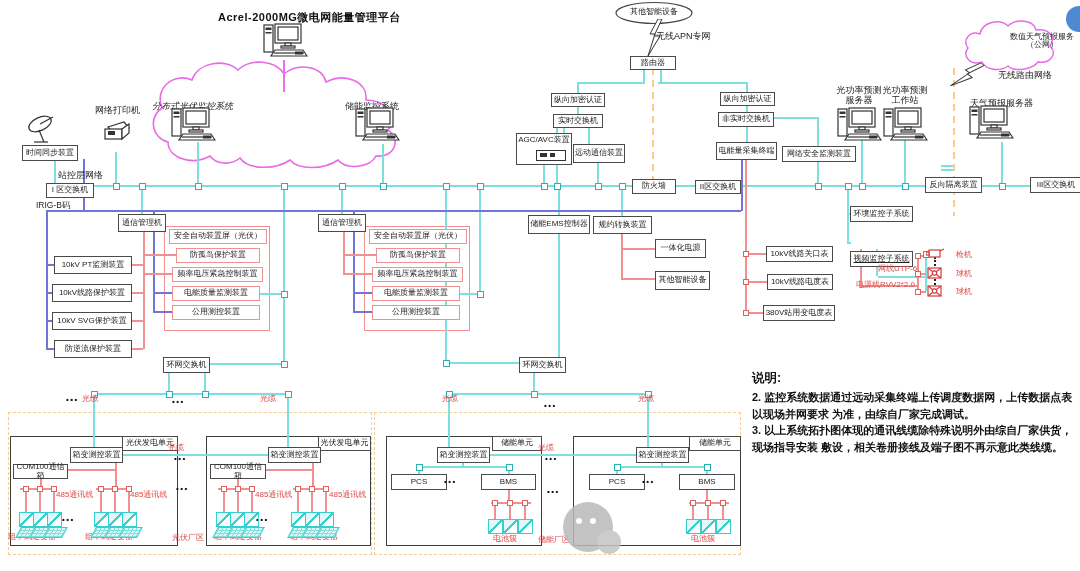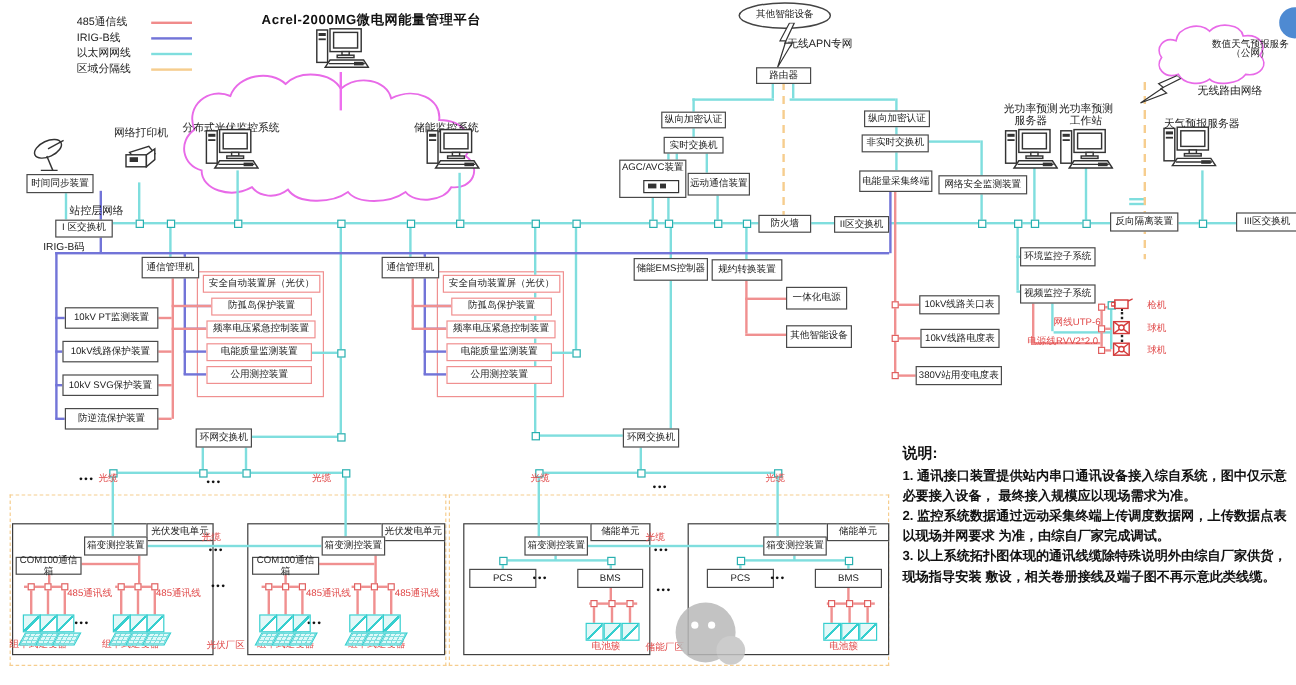--- a/index.html
+++ b/index.html
@@ -55,59 +55,40 @@
   #wm-wechat-icon .bub{position:absolute;right:-8px;bottom:-2px;width:24px;height:24px;border-radius:50%;background:#c4c4c4;}
   #corner-dot{position:absolute;left:1066px;top:6px;width:26px;height:26px;border-radius:50%;
       background:#4e8ad2;z-index:50;}
   svg{display:block;}
 </style>
 </head>
 <body>
 
 <div id="stage">
 
-  <div id="legend">
-      <div class="lgrow">
-        <span class="lglab">485通信线</span>
-        <span class="lgsw" style="background: rgb(240, 139, 139);"></span>
-      </div>
-      <div class="lgrow">
-        <span class="lglab">IRIG-B线</span>
-        <span class="lgsw" style="background: rgb(114, 116, 216);"></span>
-      </div>
-      <div class="lgrow">
-        <span class="lglab">以太网网线</span>
-        <span class="lgsw" style="background: rgb(127, 222, 222);"></span>
-      </div>
-      <div class="lgrow">
-        <span class="lglab">区域分隔线</span>
-        <span class="lgsw" style="background: rgb(246, 205, 142);"></span>
-      </div>
-    </div>
 
   <svg style="position:absolute;left:148px;top:58px;z-index:2" width="282" height="112" viewBox="0 0 282 112">
     <path d="M62,98 C44,108 20,100 20,84 C4,80 0,60 14,50 C6,30 26,14 44,22 C50,4 78,0 90,12 C102,0 128,2 136,16 C150,4 174,8 178,24 C198,14 220,24 218,42 C238,42 250,58 240,72 C254,82 246,100 228,98 C222,110 198,112 190,102 C176,112 150,112 142,102 C128,112 100,112 92,100 C82,108 68,106 62,98 Z" fill="#fff" stroke="#e86ae8" stroke-width="1.6"></path>
   </svg>
   <svg style="position:absolute;left:962px;top:18px;z-index:2" width="96" height="54" viewBox="0 0 96 54">
     <path d="M20,44 C8,48 0,38 6,30 C0,22 8,12 18,16 C20,4 38,0 46,8 C54,0 72,2 74,12 C88,10 94,20 88,28 C96,36 88,46 76,44 C70,52 52,54 46,48 C38,54 24,52 20,44 Z" fill="#fff" stroke="#e86ae8" stroke-width="1.4"></path>
   </svg>
   <svg style="position:absolute;left:614px;top:1px;z-index:2" width="80" height="24" viewBox="0 0 80 24">
     <ellipse cx="40" cy="12" rx="38" ry="10.5" fill="#fff" stroke="#444" stroke-width="1.2"></ellipse>
   </svg>
 
   <div id="wm-wechat-icon">
     <div class="eye e1"></div>
       <div class="eye e2"></div>
       <div class="bub"></div>
   </div>
   <div id="corner-dot"></div>
 
   <div id="notes">
     <div class="nh">说明:</div>
-    <div>1. 通讯接口装置提供站内串口通讯设备接入综自系统，图中仅示意必要接入设备， 最终接入规模应以现场需求为准。</div>
     <div>2. 监控系统数据通过远动采集终端上传调度数据网，上传数据点表以现场并网要求 为准，由综自厂家完成调试。</div>
     <div>3. 以上系统拓扑图体现的通讯线缆除特殊说明外由综自厂家供货，现场指导安装 敷设，相关卷册接线及端子图不再示意此类线缆。</div>
   </div>
 <div class="ln h c" style="left: 50px; top: 185px; width: 1030px;"></div>
     <div class="ln h c" style="left: 577px; top: 82px; width: 68px;"></div>
     <div class="ln h c" style="left: 658px; top: 82px; width: 88px;"></div>
     <div class="ln h c" style="left: 772px; top: 117px; width: 45px;"></div>
     <div class="ln h c" style="left: 847px; top: 213px; width: 4px;"></div>
     <div class="ln h c" style="left: 847px; top: 242px; width: 4px;"></div>
     <div class="ln h c" style="left: 878px; top: 276px; width: 47px;"></div>
@@ -268,21 +249,21 @@
     <div class="bx g" style="left: 573px; top: 144px; width: 50px; height: 17px;">远动通信装置</div>
     <div class="bx g" style="left: 630px; top: 56px; width: 44px; height: 12px;">路由器</div>
     <div class="bx g" style="left: 720px; top: 92px; width: 53px; height: 12px;">纵向加密认证</div>
     <div class="bx g" style="left: 718px; top: 112px; width: 54px; height: 13px;">非实时交换机</div>
     <div class="bx g" style="left: 716px; top: 142px; width: 59px; height: 16px;">电能量采集终端</div>
     <div class="bx g" style="left: 782px; top: 146px; width: 72px; height: 14px;">网络安全监测装置</div>
     <div class="bx g" style="left: 766px; top: 246px; width: 65px; height: 14px;">10kV线路关口表</div>
     <div class="bx g" style="left: 767px; top: 274px; width: 64px; height: 14px;">10kV线路电度表</div>
     <div class="bx g" style="left: 763px; top: 305px; width: 70px; height: 14px;">380V站用变电度表</div>
     <div class="bx g" style="left: 850px; top: 206px; width: 61px; height: 14px;">环境监控子系统</div>
-    <div class="bx g" style="left: 850px; top: 237px; width: 61px; height: 14px;">视频监控子系统</div>
+    <div class="bx g" style="left: 850px; top: 251px; width: 61px; height: 14px; text-decoration: underline;">视频监控子系统</div>
     <div class="bx g" style="left: 925px; top: 177px; width: 55px; height: 14px;">反向隔离装置</div>
     <div class="bx g" style="left: 1030px; top: 177px; width: 50px; height: 14px;">III区交换机</div>
     <div class="bx ro" style="left: 164px; top: 226px; width: 104px; height: 103px;"></div>
     <div class="bx rt2 r2" style="left: 169px; top: 229px; width: 96px; height: 13px;">安全自动装置屏（光伏）</div>
     <div class="bx r2" style="left: 176px; top: 248px; width: 82px; height: 13px;">防孤岛保护装置</div>
     <div class="bx r2" style="left: 172px; top: 267px; width: 89px; height: 13px;">频率电压紧急控制装置</div>
     <div class="bx r2" style="left: 172px; top: 286px; width: 86px; height: 13px;">电能质量监测装置</div>
     <div class="bx r2" style="left: 172px; top: 305px; width: 86px; height: 13px;">公用测控装置</div>
     <div class="bx ro" style="left: 364px; top: 226px; width: 104px; height: 103px;"></div>
     <div class="bx rt2 r2" style="left: 369px; top: 229px; width: 96px; height: 13px;">安全自动装置屏（光伏）</div>
@@ -308,21 +289,21 @@
     <div class="bx g" style="left: 210px; top: 464px; width: 54px; height: 13px;">COM100通信箱</div>
     <div class="bx g" style="left: 391px; top: 474px; width: 54px; height: 14px;">PCS</div>
     <div class="bx g" style="left: 481px; top: 474px; width: 53px; height: 14px;">BMS</div>
     <div class="bx g" style="left: 589px; top: 474px; width: 54px; height: 14px;">PCS</div>
     <div class="bx g" style="left: 679px; top: 474px; width: 54px; height: 14px;">BMS</div>
     <div class="bx n" style="left: 616px; top: 6px; width: 76px; height: 12px;">其他智能设备</div>
     <div class="bx n" style="left: 968px; top: 28px; width: 84px; height: 26px; padding-left: 32px;">数值天气预报服务
 （公网）</div>
     <div class="tx tt" style="left: 218px; top: 11px;">Acrel-2000MG微电网能量管理平台</div>
     <div class="tx " style="left: 95px; top: 105px;">网络打印机</div>
-    <div class="tx " style="left: 152px; top: 101px;">分布式光伏监控系统</div>
+    <div class="tx " style="left: 152px; top: 101px; font-style: italic;">分布式光伏监控系统</div>
     <div class="tx " style="left: 345px; top: 101px;">储能监控系统</div>
     <div class="tx " style="left: 58px; top: 170px;">站控层网络</div>
     <div class="tx t8" style="left: 36px; top: 201px;">IRIG-B码</div>
     <div class="tx " style="left: 656px; top: 31px;">无线APN专网</div>
     <div class="tx " style="left: 998px; top: 70px;">无线路由网络</div>
     <div class="tx tc" style="left: 832px; top: 85px;">光功率预测
 服务器</div>
     <div class="tx tc" style="left: 878px; top: 85px;">光功率预测
 工作站</div>
     <div class="tx " style="left: 970px; top: 98px;">天气预报服务器</div>

